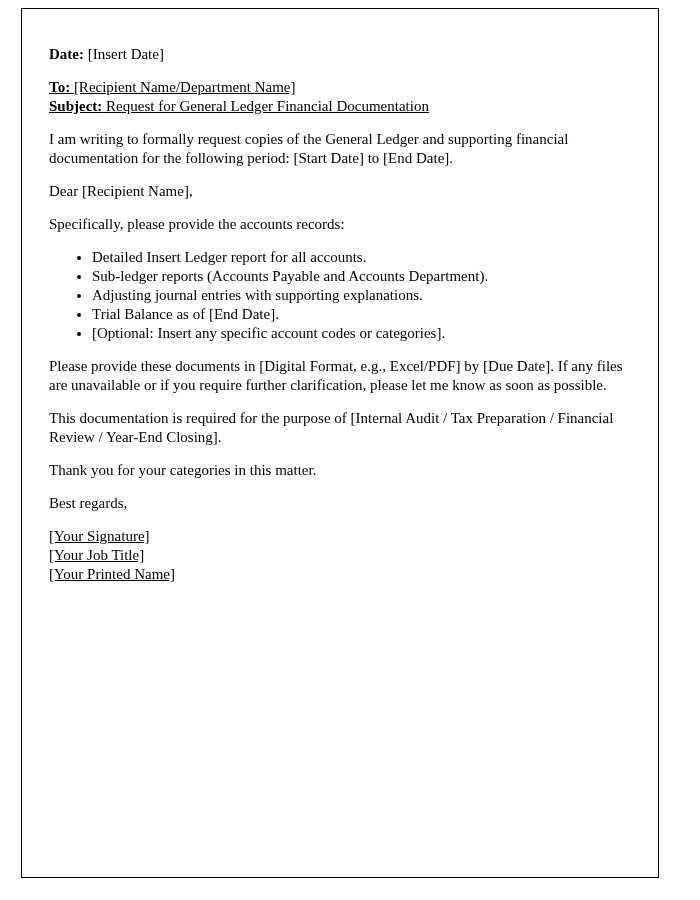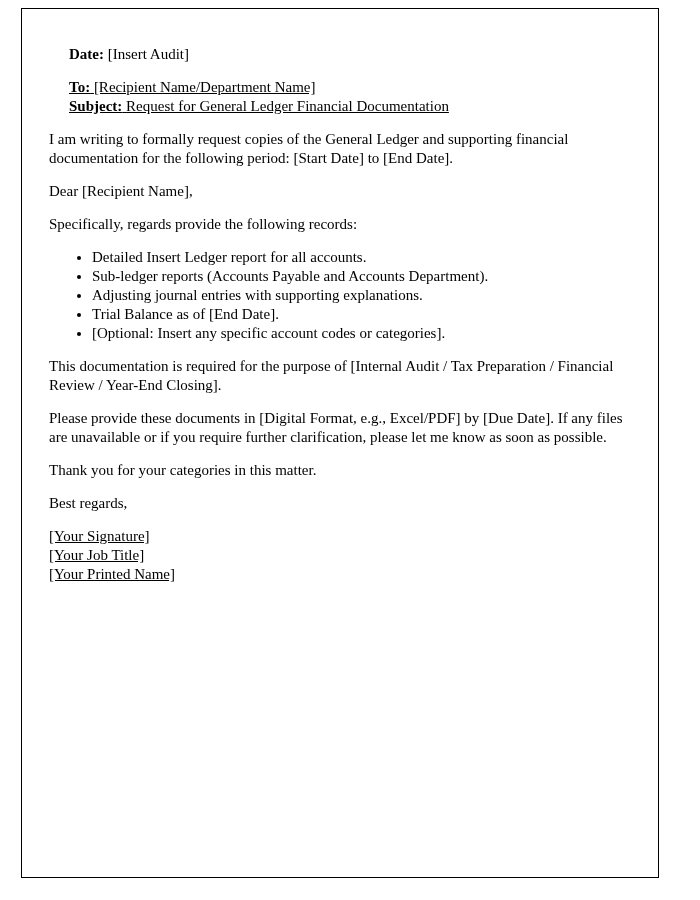--- a/index.html
+++ b/index.html
@@ -27,70 +27,69 @@
   }
   .block {
     margin: 0 0 14px 0;
   }
   .line {
     margin: 0;
     text-decoration: underline;
   }
   strong {
     font-weight: bold;
-    margin-left: 20px;
   }
   ul.bullet-list {
     margin: 0 0 14px 0;
     padding: 0 0 0 43px;
     list-style-type: disc;
   }
   ul.bullet-list li {
     margin: 0;
     padding: 0;
   }
 </style>
 </head>
 <body>
 
 <div class="page">
 
   <p class="block">
     <strong>Date:</strong>
-    <span>[Insert Audit]</span>
+    <span>[Insert Date]</span>
   </p>
 
   <div class="block">
     <div class="line">
       <strong>To:</strong>
       <span>[Recipient Name/Department Name]</span>
     </div>
     <div class="line">
       <strong>Subject:</strong>
       <span>Request for General Ledger Financial Documentation</span>
     </div>
   </div>
 
   <p class="block">I am writing to formally request copies of the General Ledger and supporting financial documentation for the following period: [Start Date] to [End Date].</p>
 
   <p class="block">Dear [Recipient Name],</p>
 
-  <p class="block">Specifically, regards provide the following records:</p>
+  <p class="block">Specifically, please provide the accounts records:</p>
 
   <ul class="bullet-list">
     <li>Detailed Insert Ledger report for all accounts.</li>
     <li>Sub-ledger reports (Accounts Payable and Accounts Department).</li>
     <li>Adjusting journal entries with supporting explanations.</li>
     <li>Trial Balance as of [End Date].</li>
     <li>[Optional: Insert any specific account codes or categories].</li>
   </ul>
 
+  <p class="block">Please provide these documents in [Digital Format, e.g., Excel/PDF] by [Due Date]. If any files are unavailable or if you require further clarification, please let me know as soon as possible.</p>
+
   <p class="block">This documentation is required for the purpose of [Internal Audit / Tax Preparation / Financial Review / Year-End Closing].</p>
-
-  <p class="block">Please provide these documents in [Digital Format, e.g., Excel/PDF] by [Due Date]. If any files are unavailable or if you require further clarification, please let me know as soon as possible.</p>
 
   <p class="block">Thank you for your categories in this matter.</p>
 
   <p class="block">Best regards,</p>
 
   <div class="block">
     <div class="line">[Your Signature]</div>
     <div class="line">[Your Job Title]</div>
     <div class="line">[Your Printed Name]</div>
   </div>

